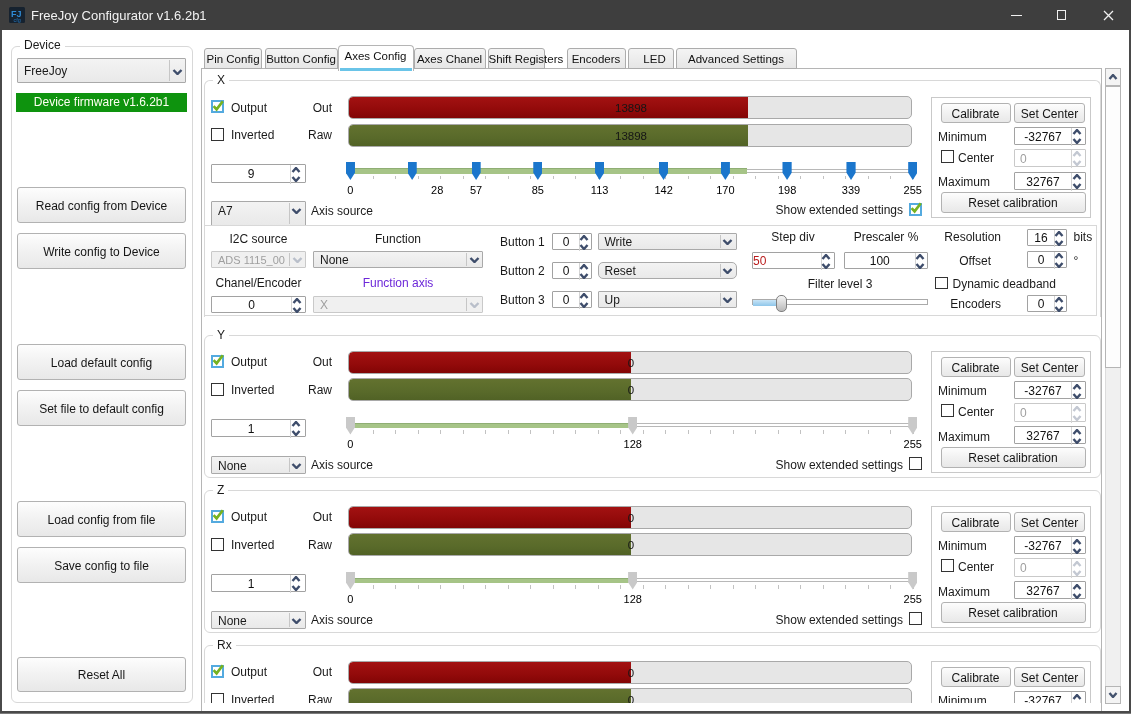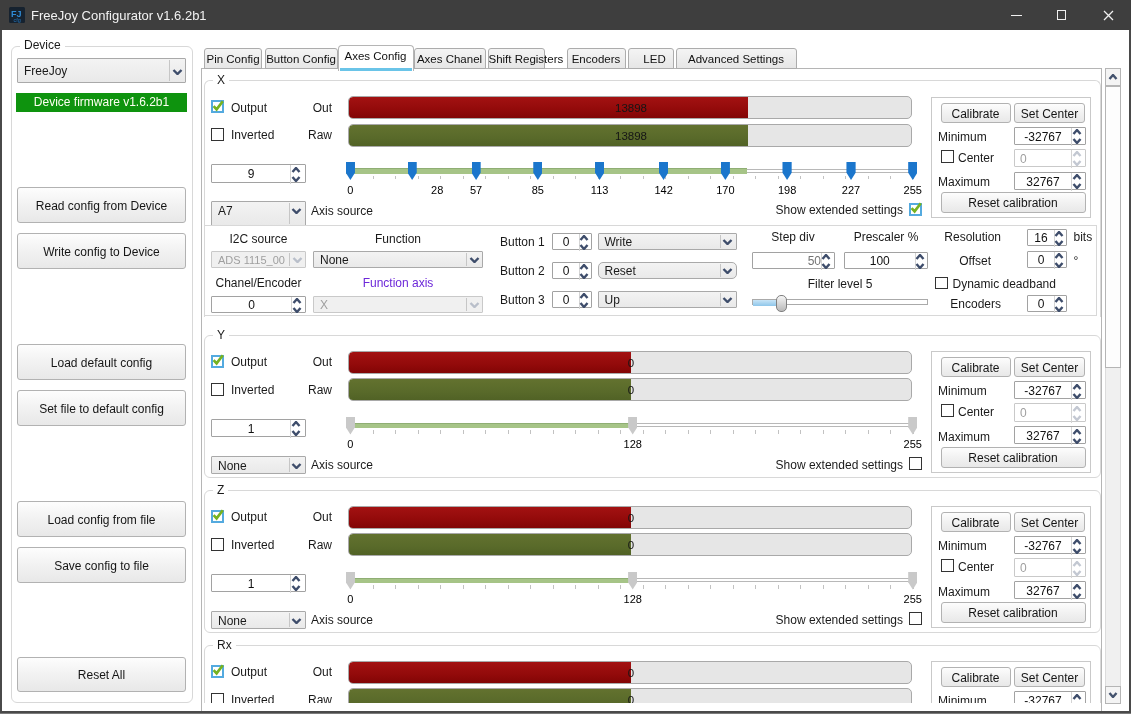--- a/index.html
+++ b/index.html
@@ -136,21 +136,21 @@
 <div class="ab" style="left:846.4484999999999px;top:162px;width:9.2px;height:18px;background:#1b76cc;clip-path:polygon(0 0,100% 0,100% 60%,50% 100%,0 60%);"></div>
 <div class="ab" style="left:908.2024999999999px;top:162px;width:9.2px;height:18px;background:#1b76cc;clip-path:polygon(0 0,100% 0,100% 60%,50% 100%,0 60%);"></div>
 <div class="ab lbl" style="left:350.4px;top:183.5px;font-size:11px;color:#000;line-height:13px;transform:translateX(-50%);">0</div>
 <div class="ab lbl" style="left:412.154px;top:183.5px;font-size:11px;color:#000;line-height:13px;transform:translateX(-50%);margin-left:25px;">28</div>
 <div class="ab lbl" style="left:476.11349999999993px;top:183.5px;font-size:11px;color:#000;line-height:13px;transform:translateX(-50%);">57</div>
 <div class="ab lbl" style="left:537.8675px;top:183.5px;font-size:11px;color:#000;line-height:13px;transform:translateX(-50%);">85</div>
 <div class="ab lbl" style="left:599.6215px;top:183.5px;font-size:11px;color:#000;line-height:13px;transform:translateX(-50%);">113</div>
 <div class="ab lbl" style="left:663.5809999999999px;top:183.5px;font-size:11px;color:#000;line-height:13px;transform:translateX(-50%);">142</div>
 <div class="ab lbl" style="left:725.3349999999999px;top:183.5px;font-size:11px;color:#000;line-height:13px;transform:translateX(-50%);">170</div>
 <div class="ab lbl" style="left:787.0889999999999px;top:183.5px;font-size:11px;color:#000;line-height:13px;transform:translateX(-50%);">198</div>
-<div class="ab lbl" style="left:851.0484999999999px;top:183.5px;font-size:11px;color:#000;line-height:13px;transform:translateX(-50%);">227</div>
+<div class="ab lbl" style="left:851.0484999999999px;top:183.5px;font-size:11px;color:#000;line-height:13px;transform:translateX(-50%);">339</div>
 <div class="ab lbl" style="left:912.8024999999999px;top:183.5px;font-size:11px;color:#000;line-height:13px;transform:translateX(-50%);">255</div>
 <div class="ab" style="left:211px;top:201px;width:94.5px;height:25px;border:1px solid #a9a9a9;background:linear-gradient(#f3f3f3,#e9e9e9);border-radius:1px;">
         <div style="position:absolute;left:6px;top:0;line-height:18.5px;font-size:12px;color:#1a1a1a;white-space:nowrap">A7</div>
         <div style="position:absolute;right:0;top:1px;bottom:1px;width:16px;border-left:1px solid #c6c6c6;"></div>
         <div style="position:absolute;right:2.5px;top:6.25px">
           <svg width="11" height="6" viewBox="0 0 11 6" style="display:block">
             <path d="M1.5 1 L5.5 5 L9.5 1" fill="none" stroke="#3e4d6b" stroke-width="2.4"></path>
           </svg>
         </div>
       </div>
@@ -325,21 +325,21 @@
         <div style="position:absolute;left:6px;top:0;line-height:17px;font-size:12px;color:#1a1a1a;white-space:nowrap">Up</div>
         <div style="position:absolute;right:0;top:1px;bottom:1px;width:16px;border-left:1px solid #c6c6c6;"></div>
         <div style="position:absolute;right:2.5px;top:5.5px">
           <svg width="11" height="6" viewBox="0 0 11 6" style="display:block">
             <path d="M1.5 1 L5.5 5 L9.5 1" fill="none" stroke="#3e4d6b" stroke-width="2.4"></path>
           </svg>
         </div>
       </div>
 <div class="ab lbl" style="left:793px;top:230.3px;font-size:12px;color:#1a1a1a;line-height:14px;transform:translateX(-50%);">Step div</div>
 <div class="ab" style="left:752px;top:251.5px;width:82.5px;height:17.5px;border:1px solid #a2a2a2;background:#fff;border-radius:1px;">
-        <div style="position:absolute;left:0;top:0;width:68px;height:17.5px;line-height:17.5px;font-size:12px;color:#737373;text-align:right;white-space:nowrap">50</div>
+        <div style="position:absolute;left:0;top:0;width:68px;height:17.5px;line-height:17.5px;font-size:12px;color:#b91c1c;text-align:left;white-space:nowrap">50</div>
         <div style="position:absolute;left:68px;top:0;width:13.5px;height:17.5px;border-left:1px solid #d4d4d4;"></div>
         <div style="position:absolute;right:2.25px;top:1.25px">
           <svg width="10" height="6" viewBox="0 0 10 6" style="display:block">
             <path d="M1.5 5 L5.0 1 L8.5 5" fill="none" stroke="#3e4d6b" stroke-width="2.4"></path>
           </svg>
         </div>
         <div style="position:absolute;right:2.25px;top:10.25px">
           <svg width="10" height="6" viewBox="0 0 10 6" style="display:block">
             <path d="M1.5 1 L5.0 5 L8.5 1" fill="none" stroke="#3e4d6b" stroke-width="2.4"></path>
           </svg>
@@ -353,21 +353,21 @@
           <svg width="10" height="6" viewBox="0 0 10 6" style="display:block">
             <path d="M1.5 5 L5.0 1 L8.5 5" fill="none" stroke="#3e4d6b" stroke-width="2.4"></path>
           </svg>
         </div>
         <div style="position:absolute;right:2.25px;top:10.25px">
           <svg width="10" height="6" viewBox="0 0 10 6" style="display:block">
             <path d="M1.5 1 L5.0 5 L8.5 1" fill="none" stroke="#3e4d6b" stroke-width="2.4"></path>
           </svg>
         </div>
       </div>
-<div class="ab lbl" style="left:840px;top:277.3px;font-size:12px;color:#1a1a1a;line-height:14px;transform:translateX(-50%);">Filter level 5</div>
+<div class="ab lbl" style="left:840px;top:277.3px;font-size:12px;color:#1a1a1a;line-height:14px;transform:translateX(-50%);">Filter level 3</div>
 <div class="ab" style="left:752px;top:299px;width:176px;height:6px;border:1px solid #aaa;background:#fff;">
         <div style="position:absolute;left:0;top:0;width:25px;height:6px;background:linear-gradient(#c8e4f6,#8ec6ea);"></div>
       </div>
 <div class="ab" style="left:776px;top:294.5px;width:10.5px;height:17.5px;background:linear-gradient(#f5f5f5,#b9b9b9);border:1px solid #808080;border-radius:5px;"></div>
 <div class="ab lbl" style="left:1001px;top:230px;font-size:12px;color:#1a1a1a;line-height:14px;transform:translateX(-100%);">Resolution</div>
 <div class="ab" style="left:1027px;top:229px;width:40px;height:16.5px;border:1px solid #a2a2a2;background:#fff;border-radius:1px;">
         <div style="position:absolute;left:0;top:0;width:26px;height:16.5px;line-height:16.5px;font-size:12px;color:#111;text-align:center;white-space:nowrap">16</div>
         <div style="position:absolute;left:26px;top:0;width:13px;height:16.5px;border-left:1px solid #d4d4d4;"></div>
         <div style="position:absolute;right:2.0px;top:0.75px">
           <svg width="10" height="6" viewBox="0 0 10 6" style="display:block">

